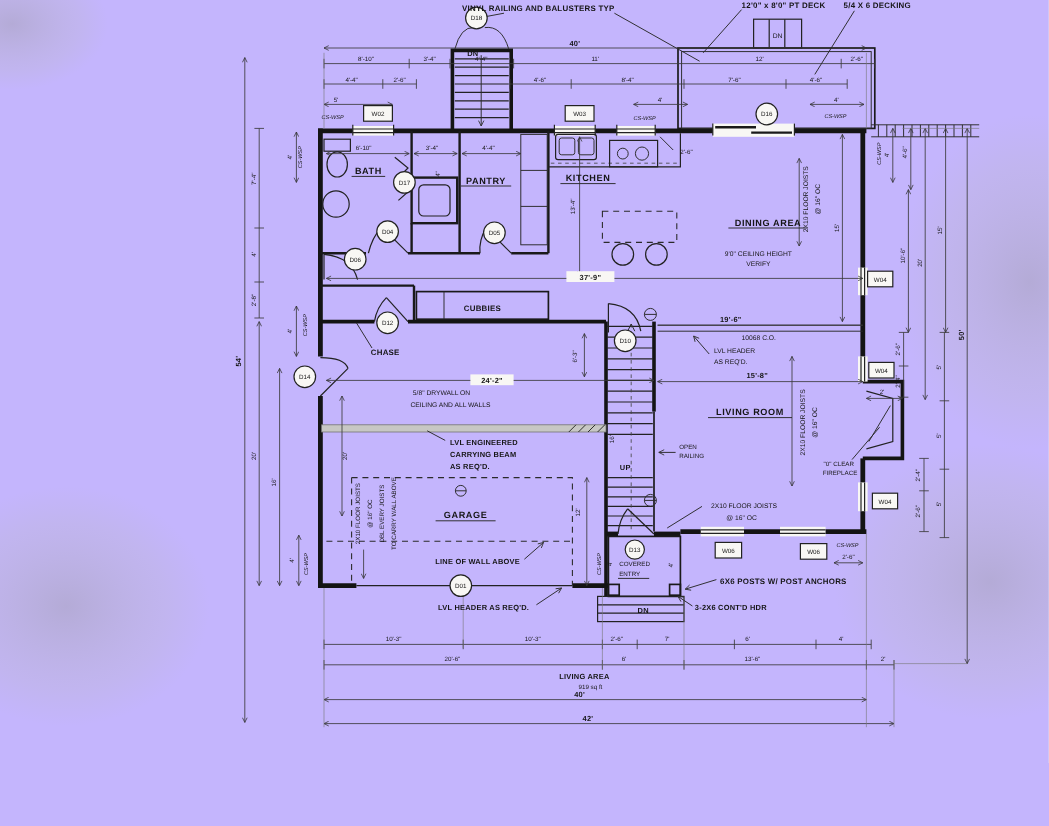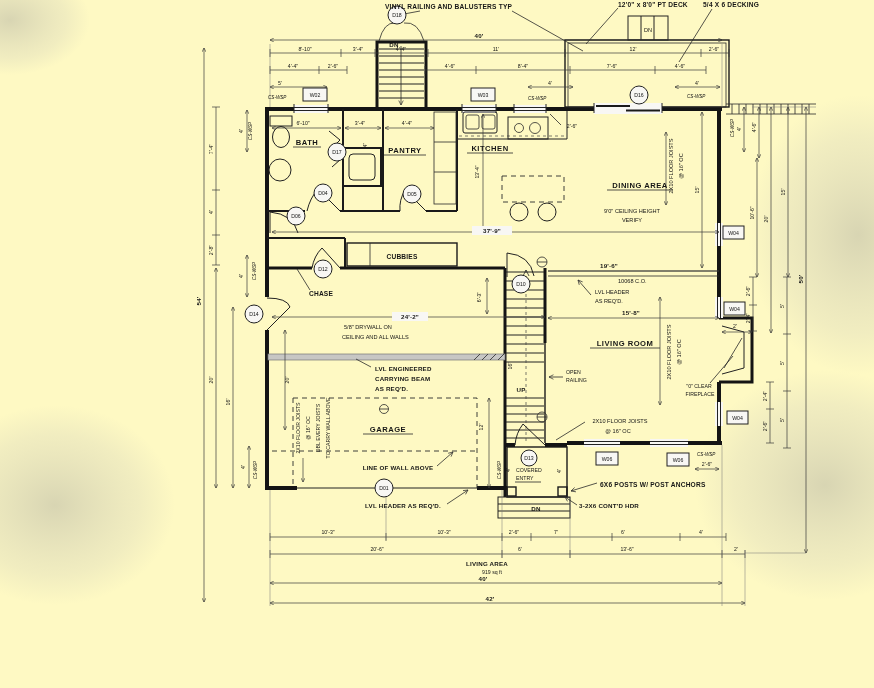--- a/index.html
+++ b/index.html
@@ -1,16 +1,16 @@
 <!DOCTYPE html>
 <html><head>
 <meta charset="utf-8">
 <style>
   html,body{margin:0;padding:0;background:#e8e8e6;}
-  .page{position:relative;width:874px;height:688px;background:#fef9c3;overflow:hidden;}
+  .page{position:relative;width:874px;height:688px;background:#c4b5fd;overflow:hidden;}
   svg{position:absolute;left:0;top:0;}
   text{fill:#161616;font-family:"Liberation Sans",sans-serif;}
   .t45{font-size:4.6px;font-style:italic;}
   .t5{font-size:5.2px;}
   .t55{font-size:5.6px;}
   .t6{font-size:6.2px;font-weight:bold;letter-spacing:.2px;}
   .t65{font-size:6.6px;font-weight:bold;letter-spacing:.2px;}
   .room{font-size:7.6px;font-weight:bold;letter-spacing:.5px;}
   .mid{text-anchor:middle;}
   .w4{stroke:#141414;stroke-width:4;fill:none;}

